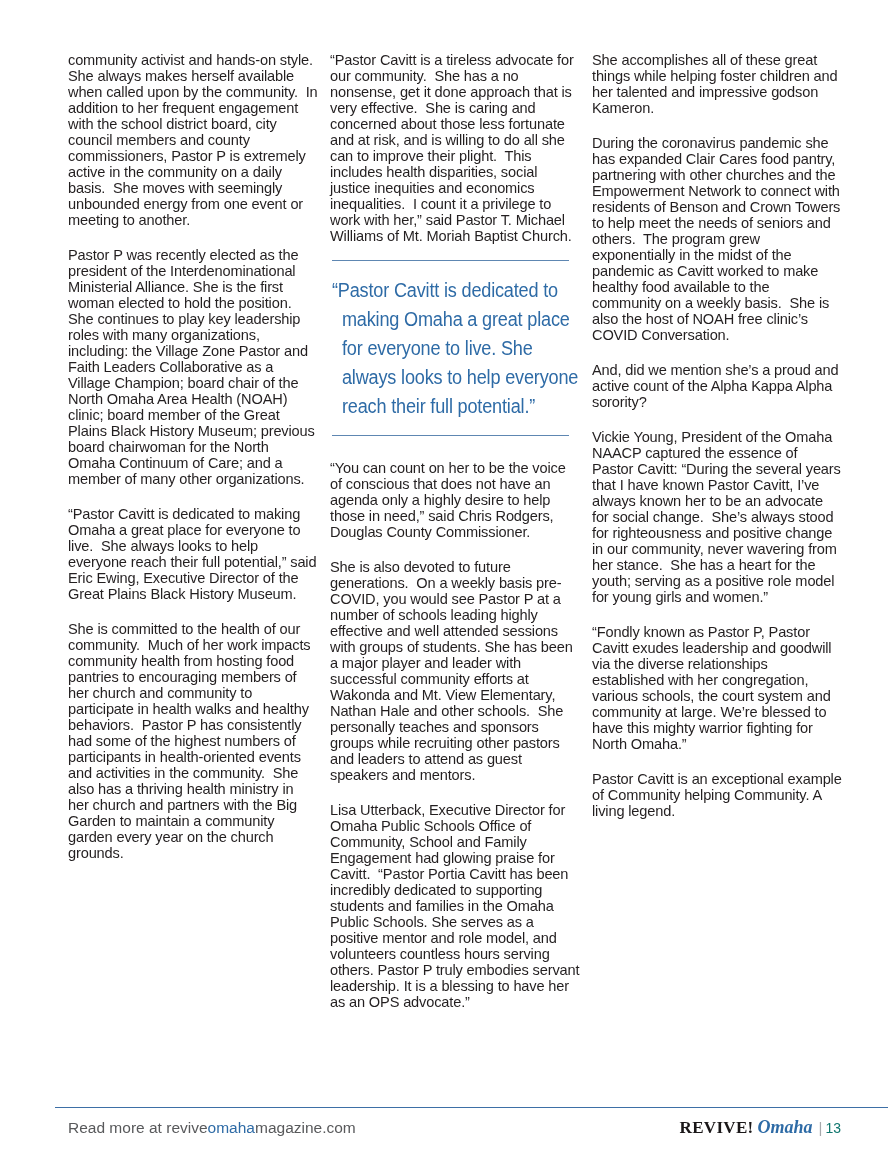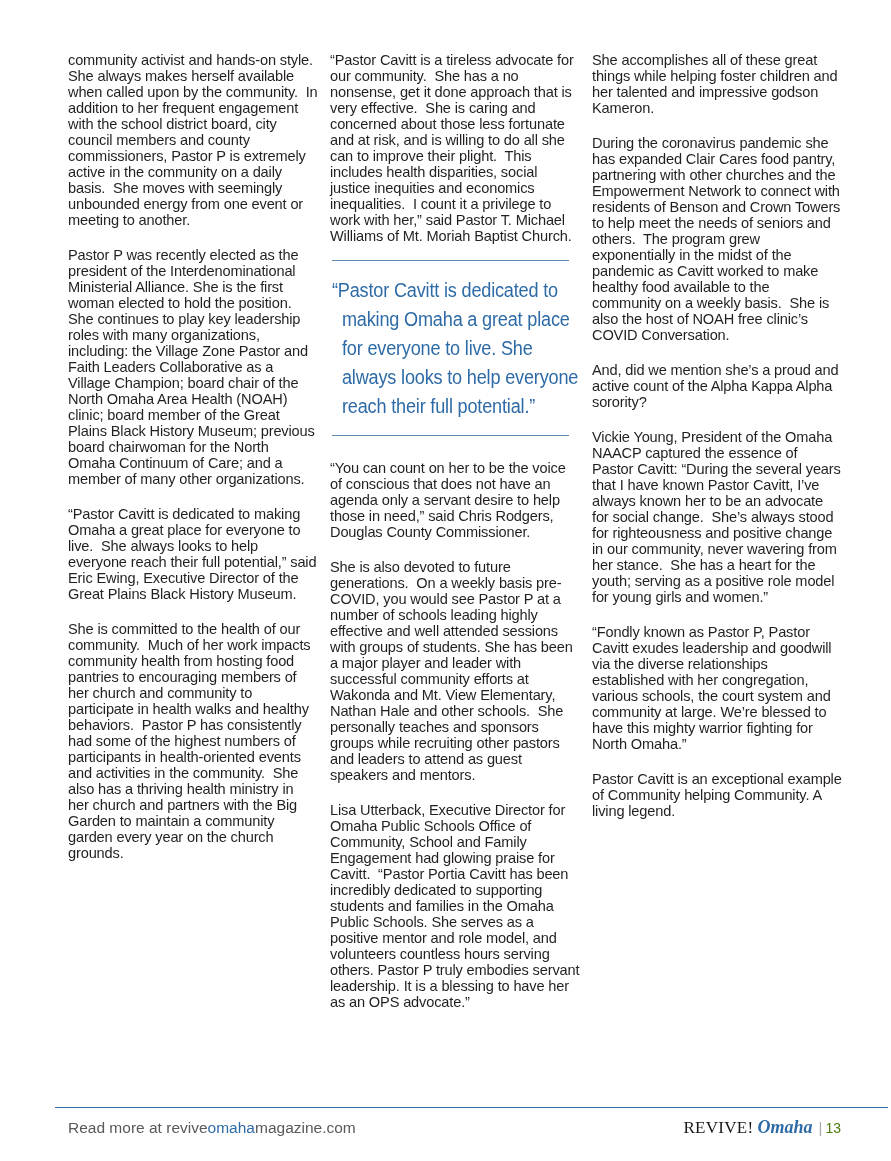--- a/index.html
+++ b/index.html
@@ -75,39 +75,39 @@
     font-size:15.5px;
     color:var(--footer_gray);
     white-space:pre;
   }
   .footer-left .url{cursor:pointer;}
   .footer-left .blue{color:var(--accent_blue);}
   .footer-right{white-space:pre;}
   .brand-name{
     font-family:"Liberation Serif", serif;
     font-size:17px;
-    font-weight:400;
+    font-weight:700;
     letter-spacing:0.3px;
     color:#1a1718;
   }
   .brand-city{
     font-family:"Liberation Serif", serif;
     font-style:italic;
     font-weight:700;
     font-size:18px;
     color:var(--accent_blue);
     margin-left:4px;
   }
   .page-divider{
     color:#a7a9ac;
     font-size:15px;
     margin:0 3px 0 6px;
   }
   .page-number{
-    color:#4d7c0f;
+    color:#0f766e;
     font-size:14px;
   }
 </style>
 </head>
 <body>
 
 <div class="page">
 
   <main class="columns">
 
@@ -118,21 +118,21 @@
       <p>She is committed to the health of our community.  Much of her work impacts community health from hosting food pantries to encouraging members of her church and community to participate in health walks and healthy behaviors.  Pastor P has consistently had some of the highest numbers of participants in health-oriented events and activities in the community.  She also has a thriving health ministry in her church and partners with the Big Garden to maintain a community garden every year on the church grounds.</p>
     </section>
 
     <section class="col">
       <p>“Pastor Cavitt is a tireless advocate for our community.  She has a no nonsense, get it done approach that is very effective.  She is caring and concerned about those less fortunate and at risk, and is willing to do all she can to improve their plight.  This includes health disparities, social justice inequities and economics inequalities.  I count it a privilege to work with her,” said Pastor T. Michael Williams of Mt. Moriah Baptist Church.</p>
       <figure class="pullquote">
         <div class="pq-rule top"></div>
         <blockquote>“Pastor Cavitt is dedicated to making Omaha a great place for everyone to live. She always looks to help everyone reach their full potential.”</blockquote>
         <div class="pq-rule bottom"></div>
       </figure>
-      <p>“You can count on her to be the voice of conscious that does not have an agenda only a servant desire to help those in need,” said Chris Rodgers, Douglas County Commissioner.</p>
+      <p>“You can count on her to be the voice of conscious that does not have an agenda only a highly desire to help those in need,” said Chris Rodgers, Douglas County Commissioner.</p>
       <p>She is also devoted to future generations.  On a weekly basis pre-COVID, you would see Pastor P at a number of schools leading highly effective and well attended sessions with groups of students. She has been a major player and leader with successful community efforts at Wakonda and Mt. View Elementary, Nathan Hale and other schools.  She personally teaches and sponsors groups while recruiting other pastors and leaders to attend as guest speakers and mentors.</p>
       <p>Lisa Utterback, Executive Director for Omaha Public Schools Office of Community, School and Family Engagement had glowing praise for Cavitt.  “Pastor Portia Cavitt has been incredibly dedicated to supporting students and families in the Omaha Public Schools. She serves as a positive mentor and role model, and volunteers countless hours serving others. Pastor P truly embodies servant leadership. It is a blessing to have her as an OPS advocate.”</p>
     </section>
 
     <section class="col">
       <p>She accomplishes all of these great things while helping foster children and her talented and impressive godson Kameron.</p>
       <p>During the coronavirus pandemic she has expanded Clair Cares food pantry, partnering with other churches and the Empowerment Network to connect with residents of Benson and Crown Towers to help meet the needs of seniors and others.  The program grew exponentially in the midst of the pandemic as Cavitt worked to make healthy food available to the community on a weekly basis.  She is also the host of NOAH free clinic’s COVID Conversation.</p>
       <p>And, did we mention she’s a proud and active count of the Alpha Kappa Alpha sorority?</p>
       <p>Vickie Young, President of the Omaha NAACP captured the essence of Pastor Cavitt: “During the several years that I have known Pastor Cavitt, I’ve always known her to be an advocate for social change.  She’s always stood for righteousness and positive change in our community, never wavering from her stance.  She has a heart for the youth; serving as a positive role model for young girls and women.”</p>
       <p>“Fondly known as Pastor P, Pastor Cavitt exudes leadership and goodwill via the diverse relationships established with her congregation, various schools, the court system and community at large. We’re blessed to have this mighty warrior fighting for North Omaha.”</p>

